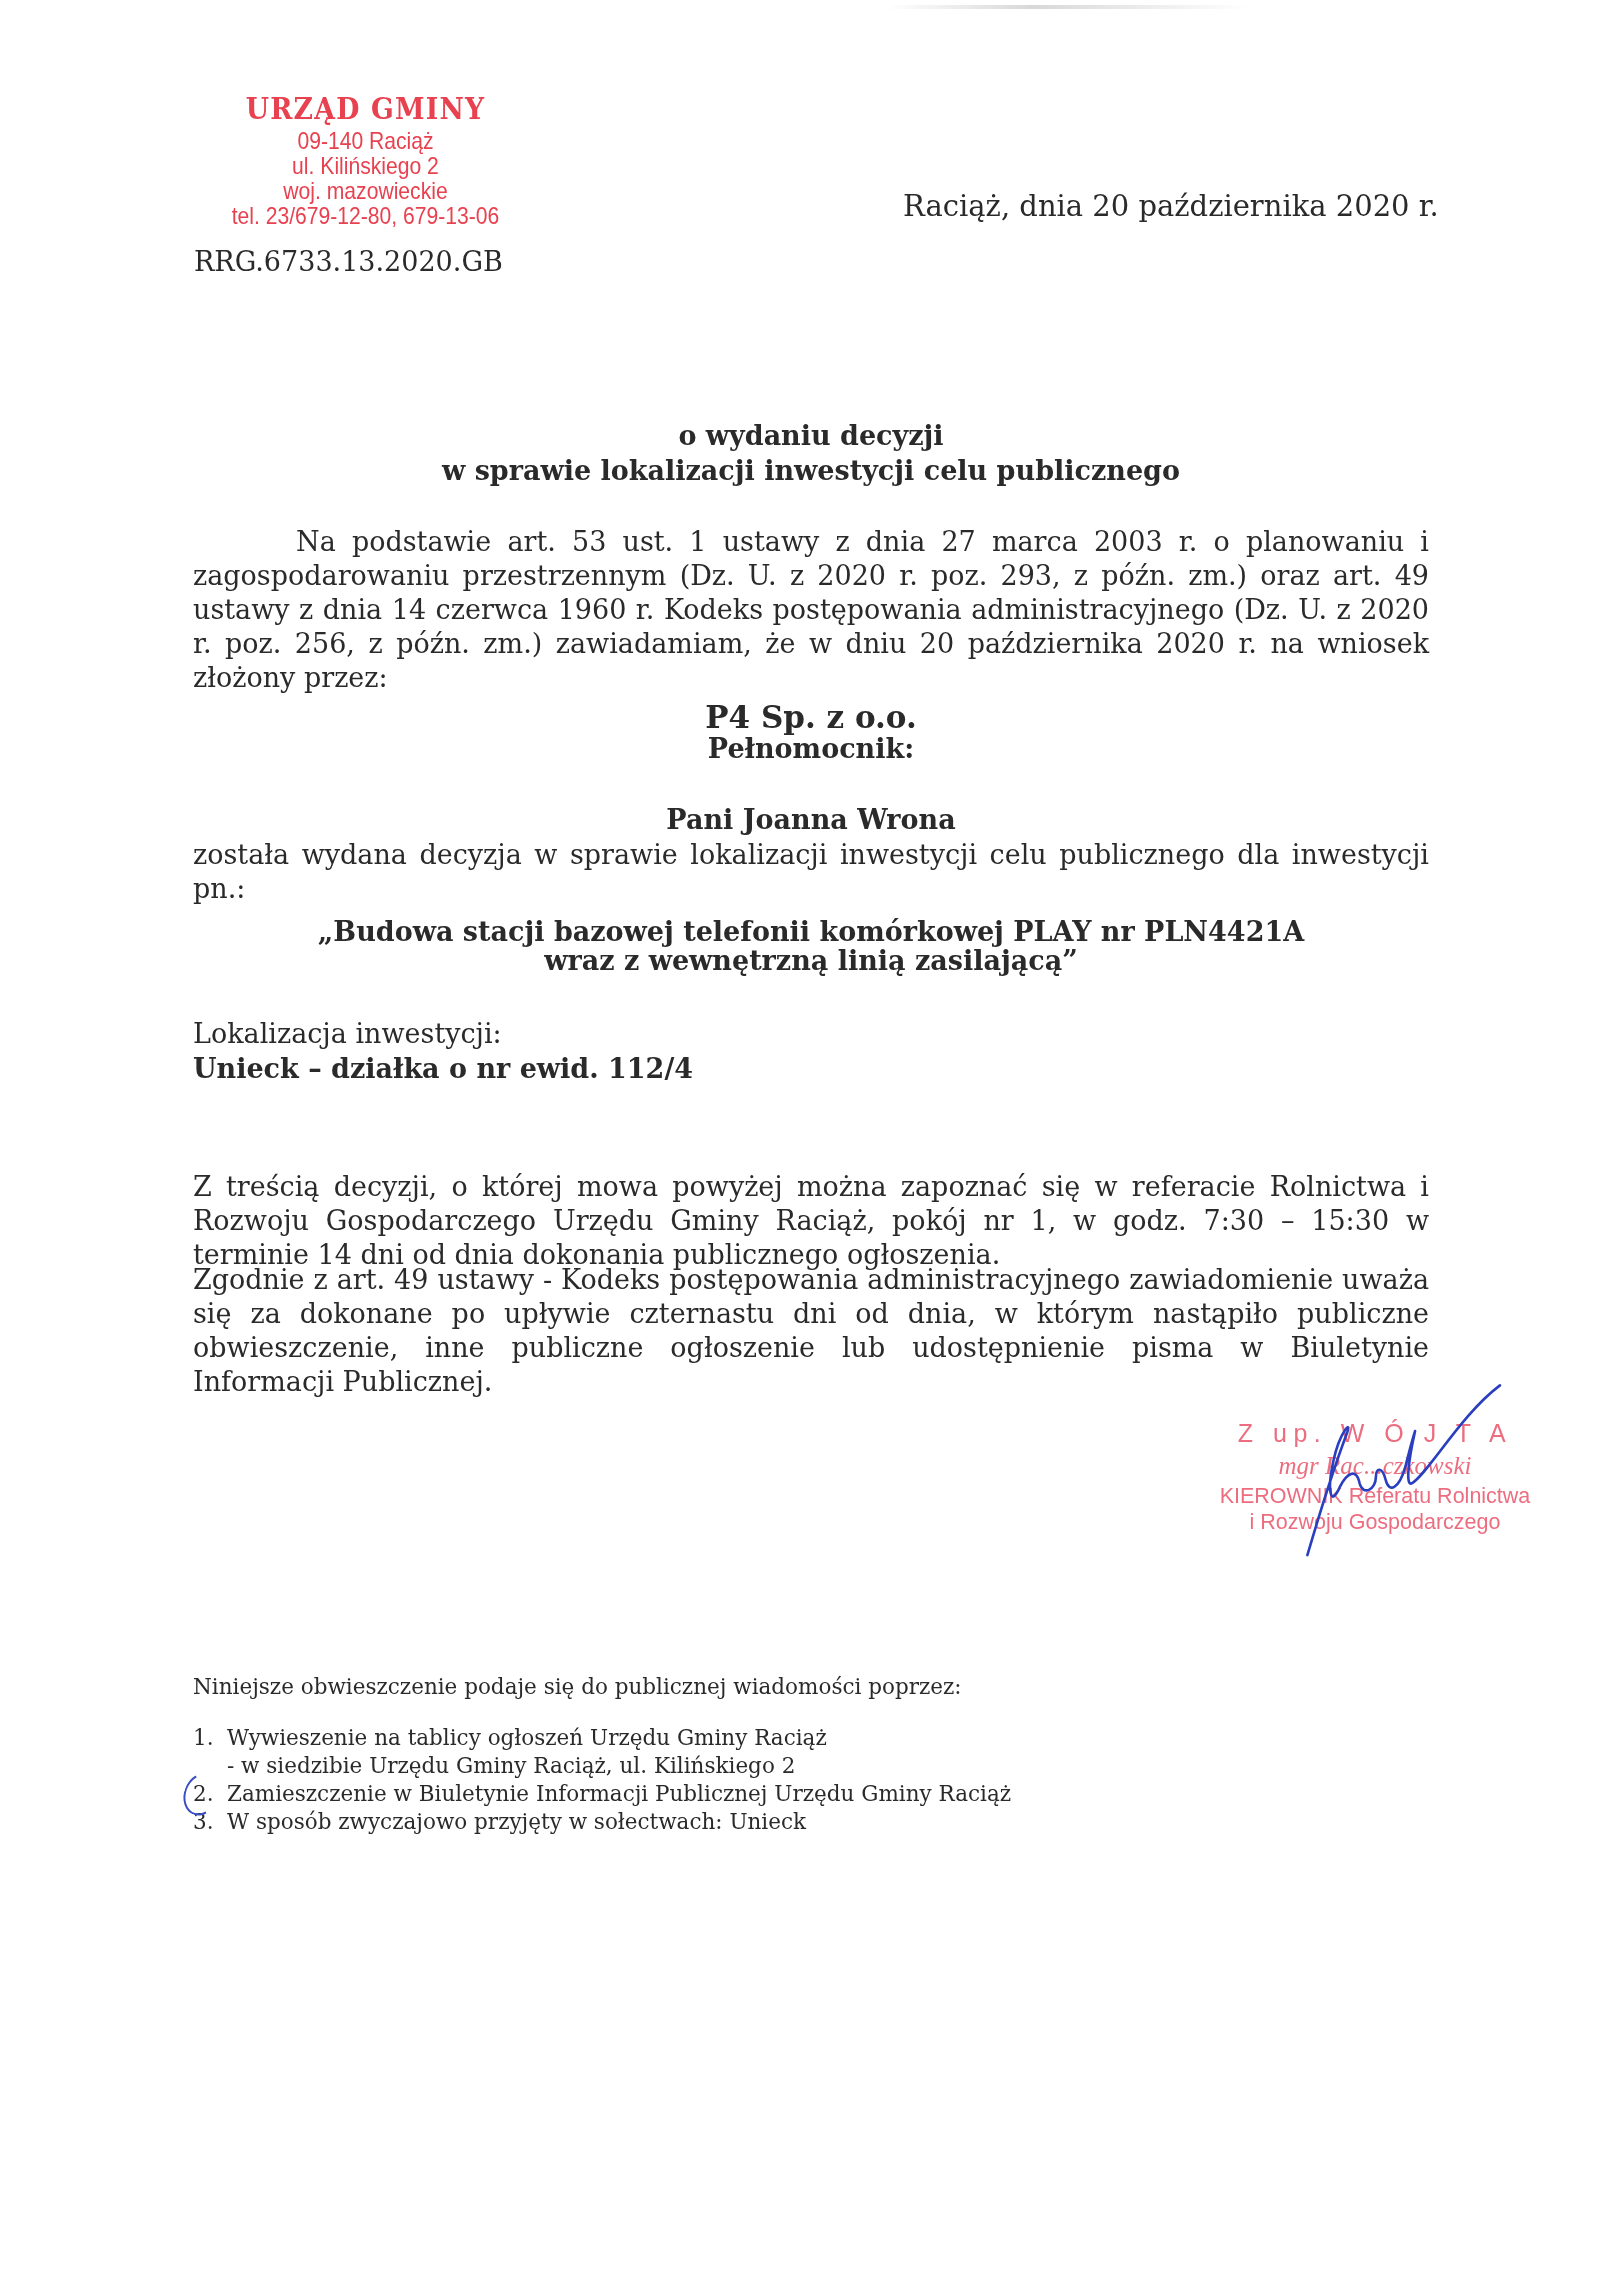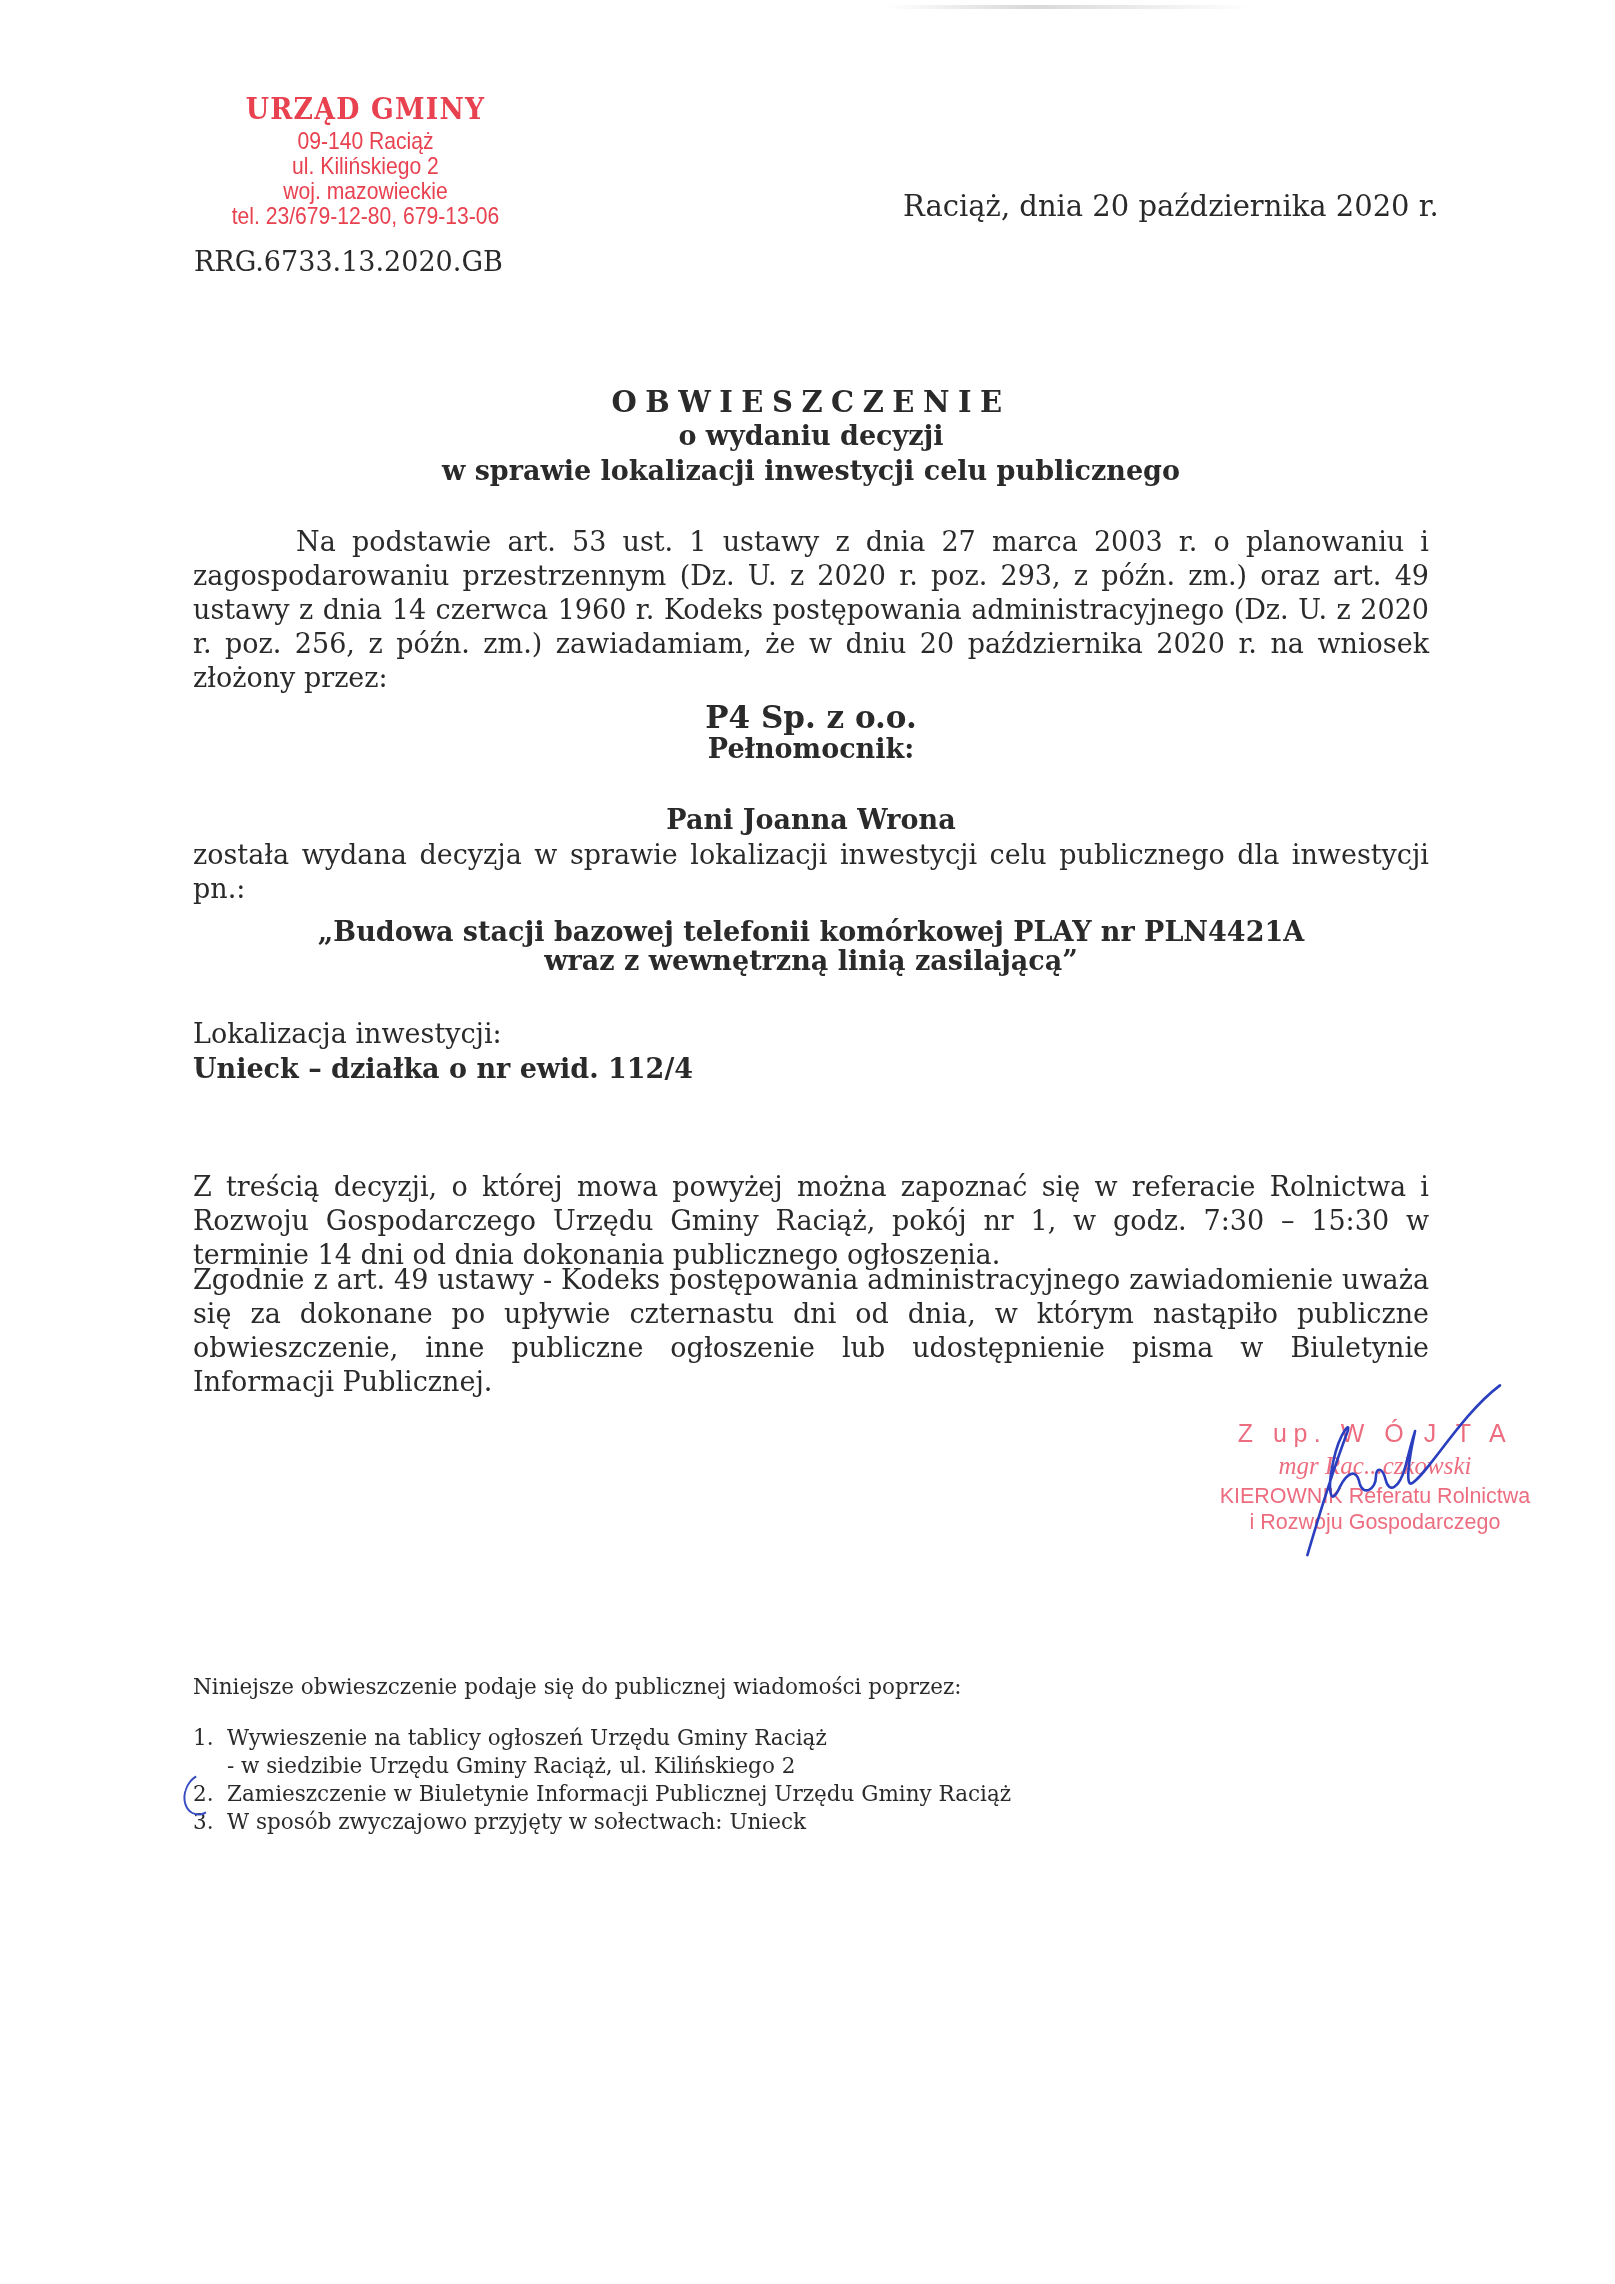--- a/index.html
+++ b/index.html
@@ -51,21 +51,20 @@
     <div class="title">URZĄD GMINY</div>
     <div class="line">09-140 Raciąż</div>
     <div class="line">ul. Kilińskiego 2</div>
     <div class="line">woj. mazowieckie</div>
     <div class="line">tel. 23/679-12-80, 679-13-06</div>
   </div>
 
   <div class="abs serif date">Raciąż, dnia 20 października 2020 r.</div>
   <div class="abs serif ref">RRG.6733.13.2020.GB</div>
 
-  <div class="center serif title-main">OBWIESZCZENIE</div>
   <div class="center serif title-sub" style="top:455px;">w sprawie lokalizacji inwestycji celu publicznego</div>
   <div class="center serif title-sub" style="top:420px;">o wydaniu decyzji</div>
 
   <div class="para serif" style="top:525px;">
     <span class="indent"></span><span>Na podstawie art. 53 ust. 1 ustawy z dnia 27 marca 2003 r. o planowaniu i zagospodarowaniu przestrzennym (Dz. U. z 2020 r. poz. 293, z późn. zm.) oraz art. 49 ustawy z dnia 14 czerwca 1960 r. Kodeks postępowania administracyjnego (Dz. U. z 2020 r. poz. 256, z późn. zm.) zawiadamiam, że w dniu 20 października 2020 r. na wniosek złożony przez:</span>
   </div>
 
   <div class="center serif bold" style="top:699px; font-size:31px;">P4 Sp. z o.o.</div>
   <div class="center serif bold" style="top:733px; font-size:27px;">Pełnomocnik:</div>
   <div class="center serif bold" style="top:767px; font-size:27px;margin-top:37px;">Pani Joanna Wrona</div>

